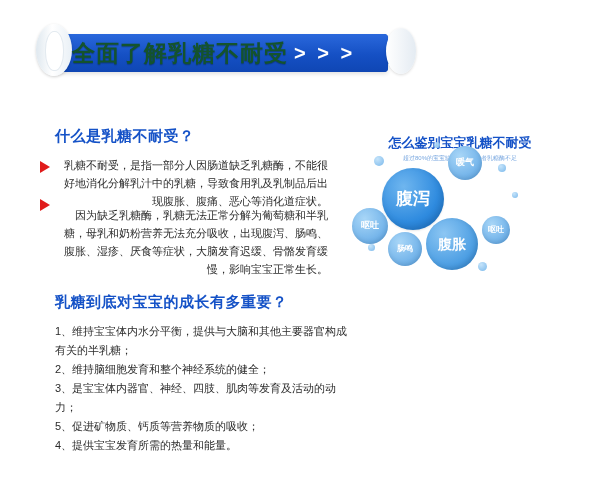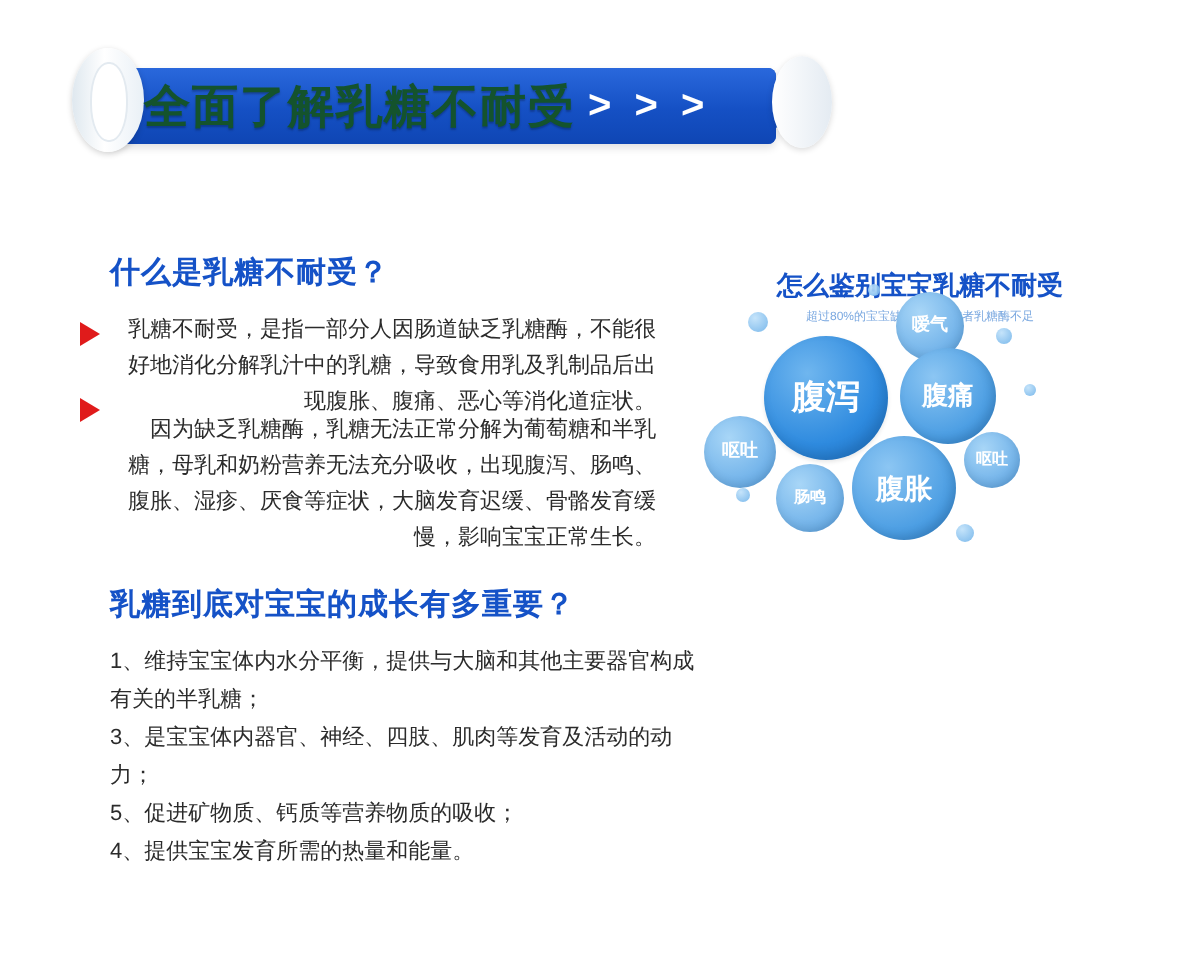--- a/index.html
+++ b/index.html
@@ -223,36 +223,36 @@
 <div class="arrow" id="arrow1"></div>
 <div class="para" id="p1">乳糖不耐受，是指一部分人因肠道缺乏乳糖酶，不能很好地消化分解乳汁中的乳糖，导致食用乳及乳制品后出现腹胀、腹痛、恶心等消化道症状。</div>
 
 <div class="arrow" id="arrow2"></div>
 <div class="para" id="p2">因为缺乏乳糖酶，乳糖无法正常分解为葡萄糖和半乳糖，母乳和奶粉营养无法充分吸收，出现腹泻、肠鸣、腹胀、湿疹、厌食等症状，大脑发育迟缓、骨骼发育缓慢，影响宝宝正常生长。</div>
 
 <div class="sec-h" id="h2">乳糖到底对宝宝的成长有多重要？</div>
 
 <div class="list">
   <div>1、维持宝宝体内水分平衡，提供与大脑和其他主要器官构成有关的半乳糖；</div>
+  <div>2、维持脑细胞发育和整个神经系统的健全；</div>
   <div>3、是宝宝体内器官、神经、四肢、肌肉等发育及活动的动力；</div>
   <div>5、促进矿物质、钙质等营养物质的吸收；</div>
   <div>4、提供宝宝发育所需的热量和能量。</div>
 </div>
 
 <div class="ill">
   <div class="ill-title">怎么鉴别宝宝乳糖不耐受</div>
   <div class="ill-sub">超过80%的宝宝缺乏乳糖酶或者乳糖酶不足</div>
 
   <div class="dot" id="d1"></div>
   <div class="dot" id="d2"></div>
   <div class="dot" id="d3"></div>
   <div class="dot" id="d4"></div>
   <div class="dot" id="d5"></div>
   <div class="dot" id="d6"></div>
 
   <div class="bubble b-small" id="bub-aiqi">嗳气</div>
   <div class="bubble b-small" id="bub-outu">呕吐</div>
   <div class="bubble b-small" id="bub-changming">肠鸣</div>
   <div class="bubble b-small" id="bub-ou2">呕吐</div>
-  <div class="bubble b-mid" id="bub-futong">腹痛</div>
   <div class="bubble b-mid" id="bub-fuzhang">腹胀</div>
   <div class="bubble b-big" id="bub-fuxie">腹泻</div>
 </div>
 
 </body></html>

